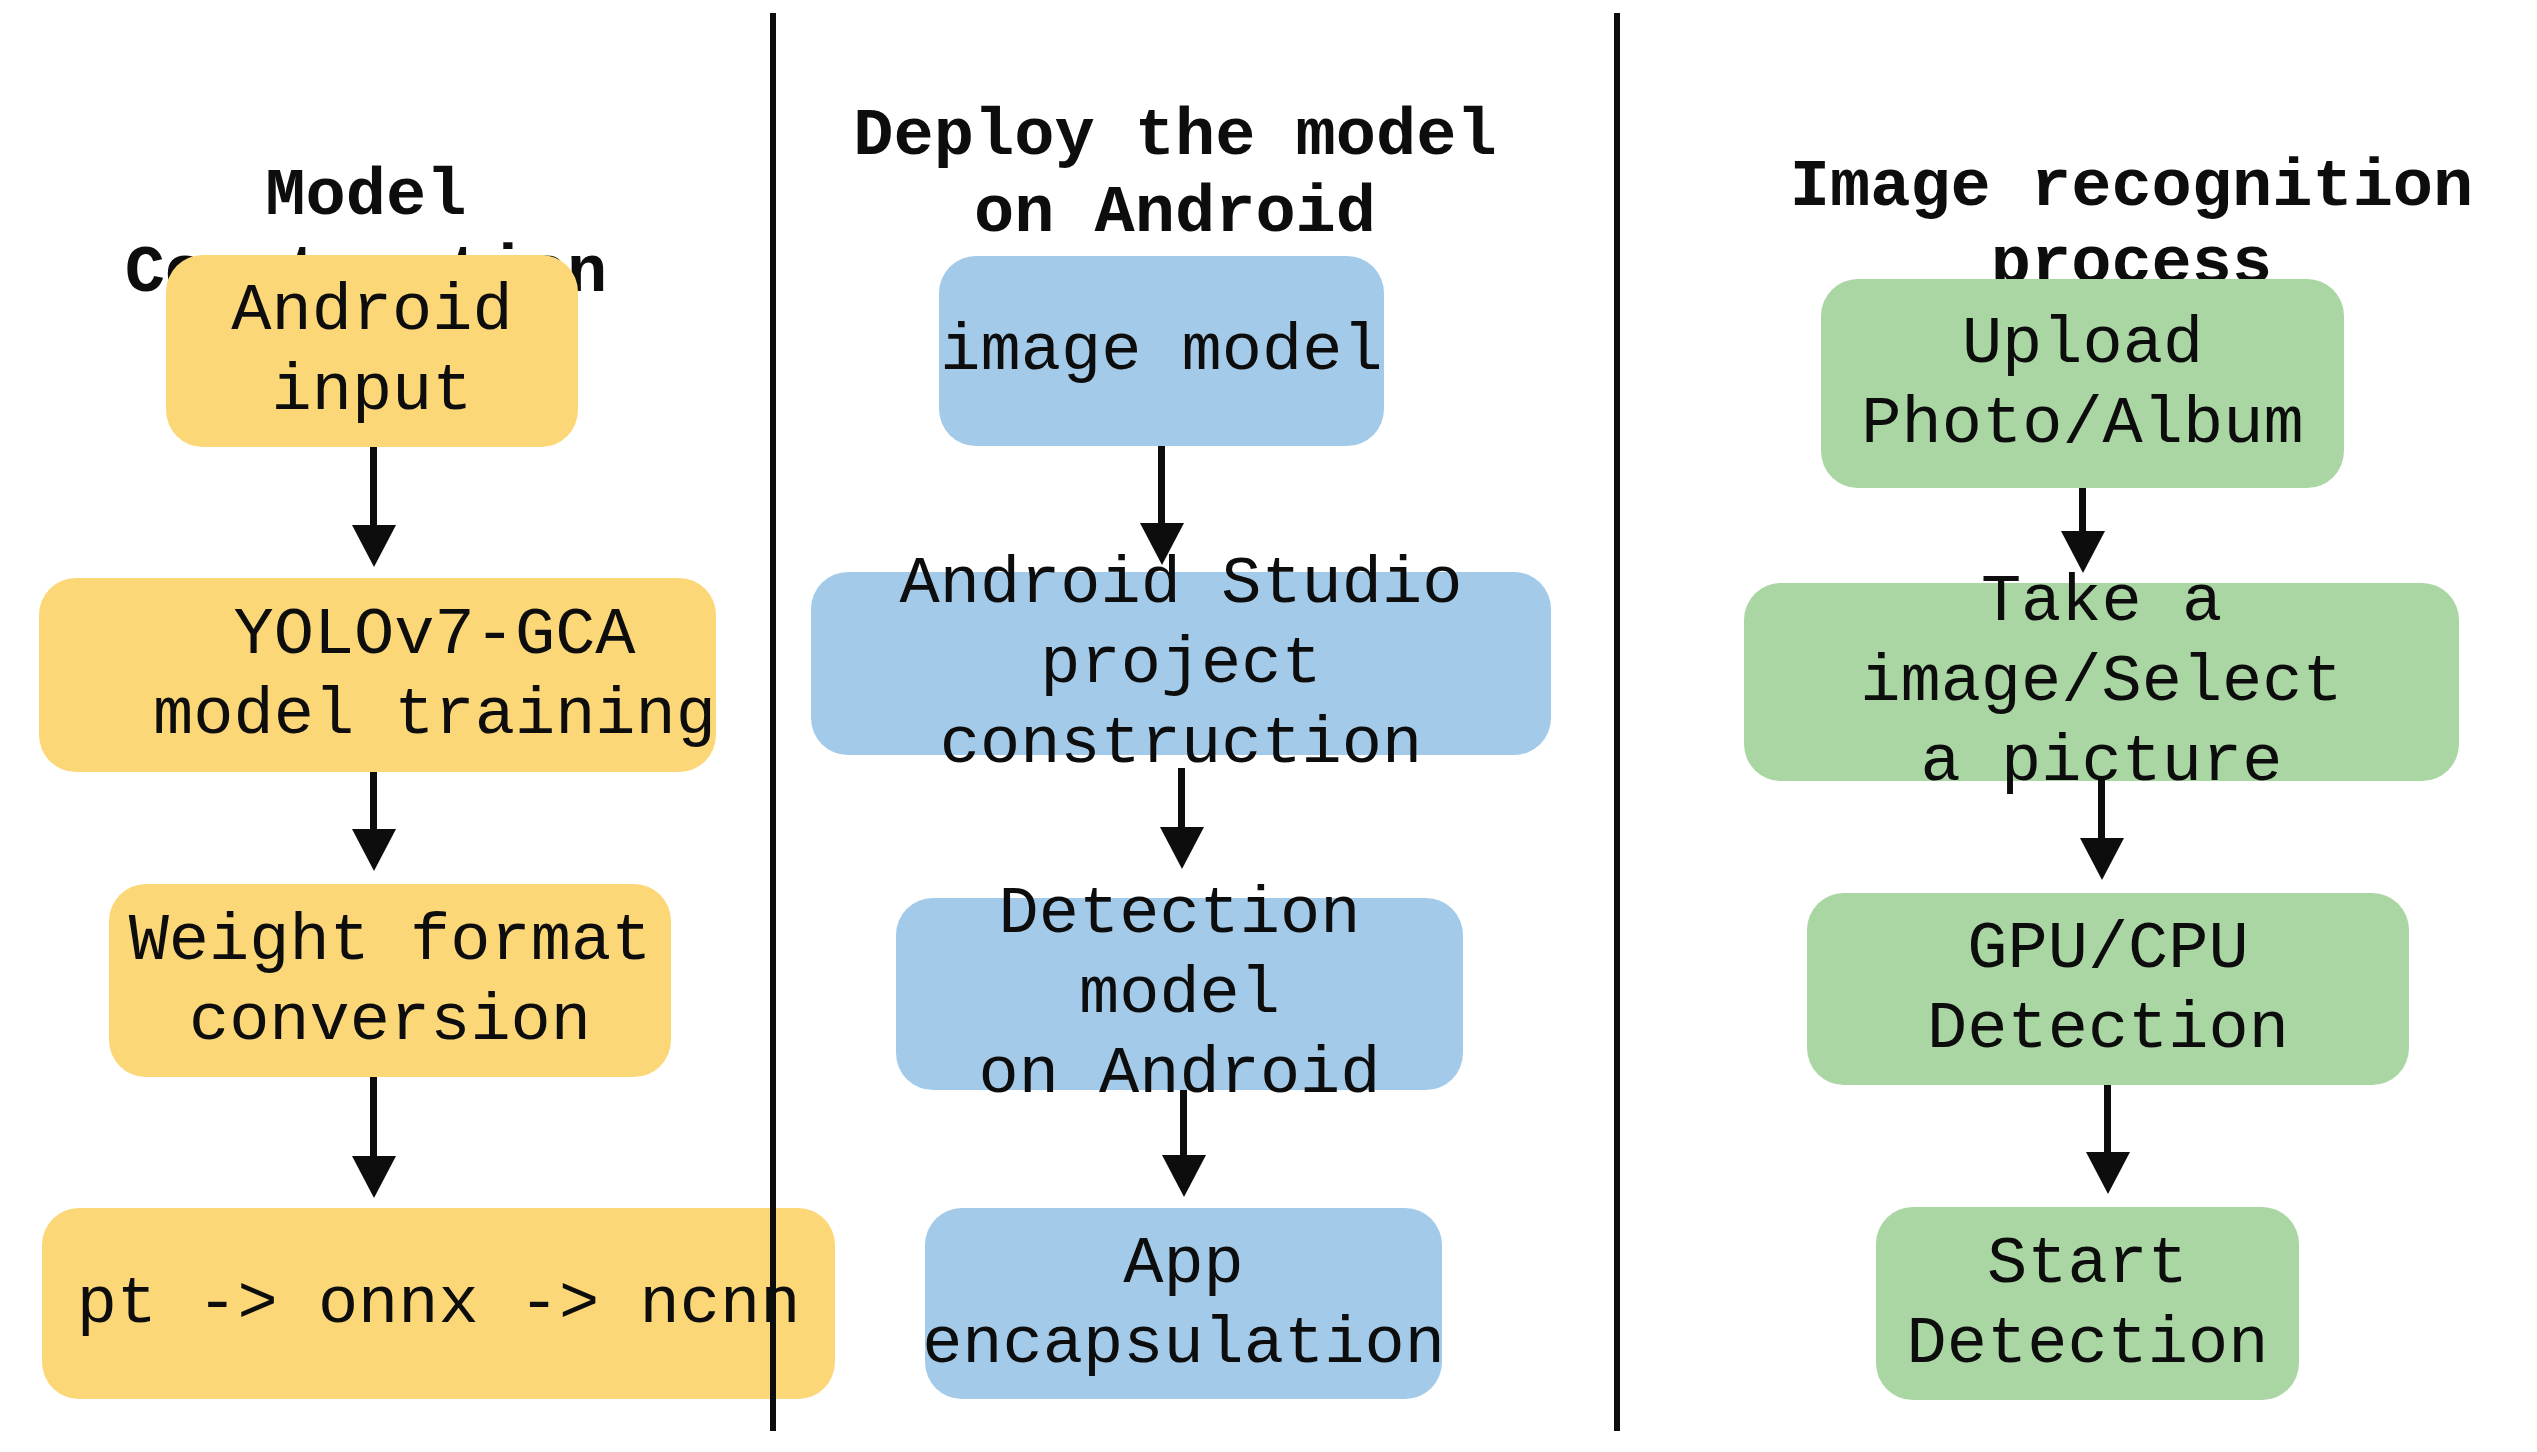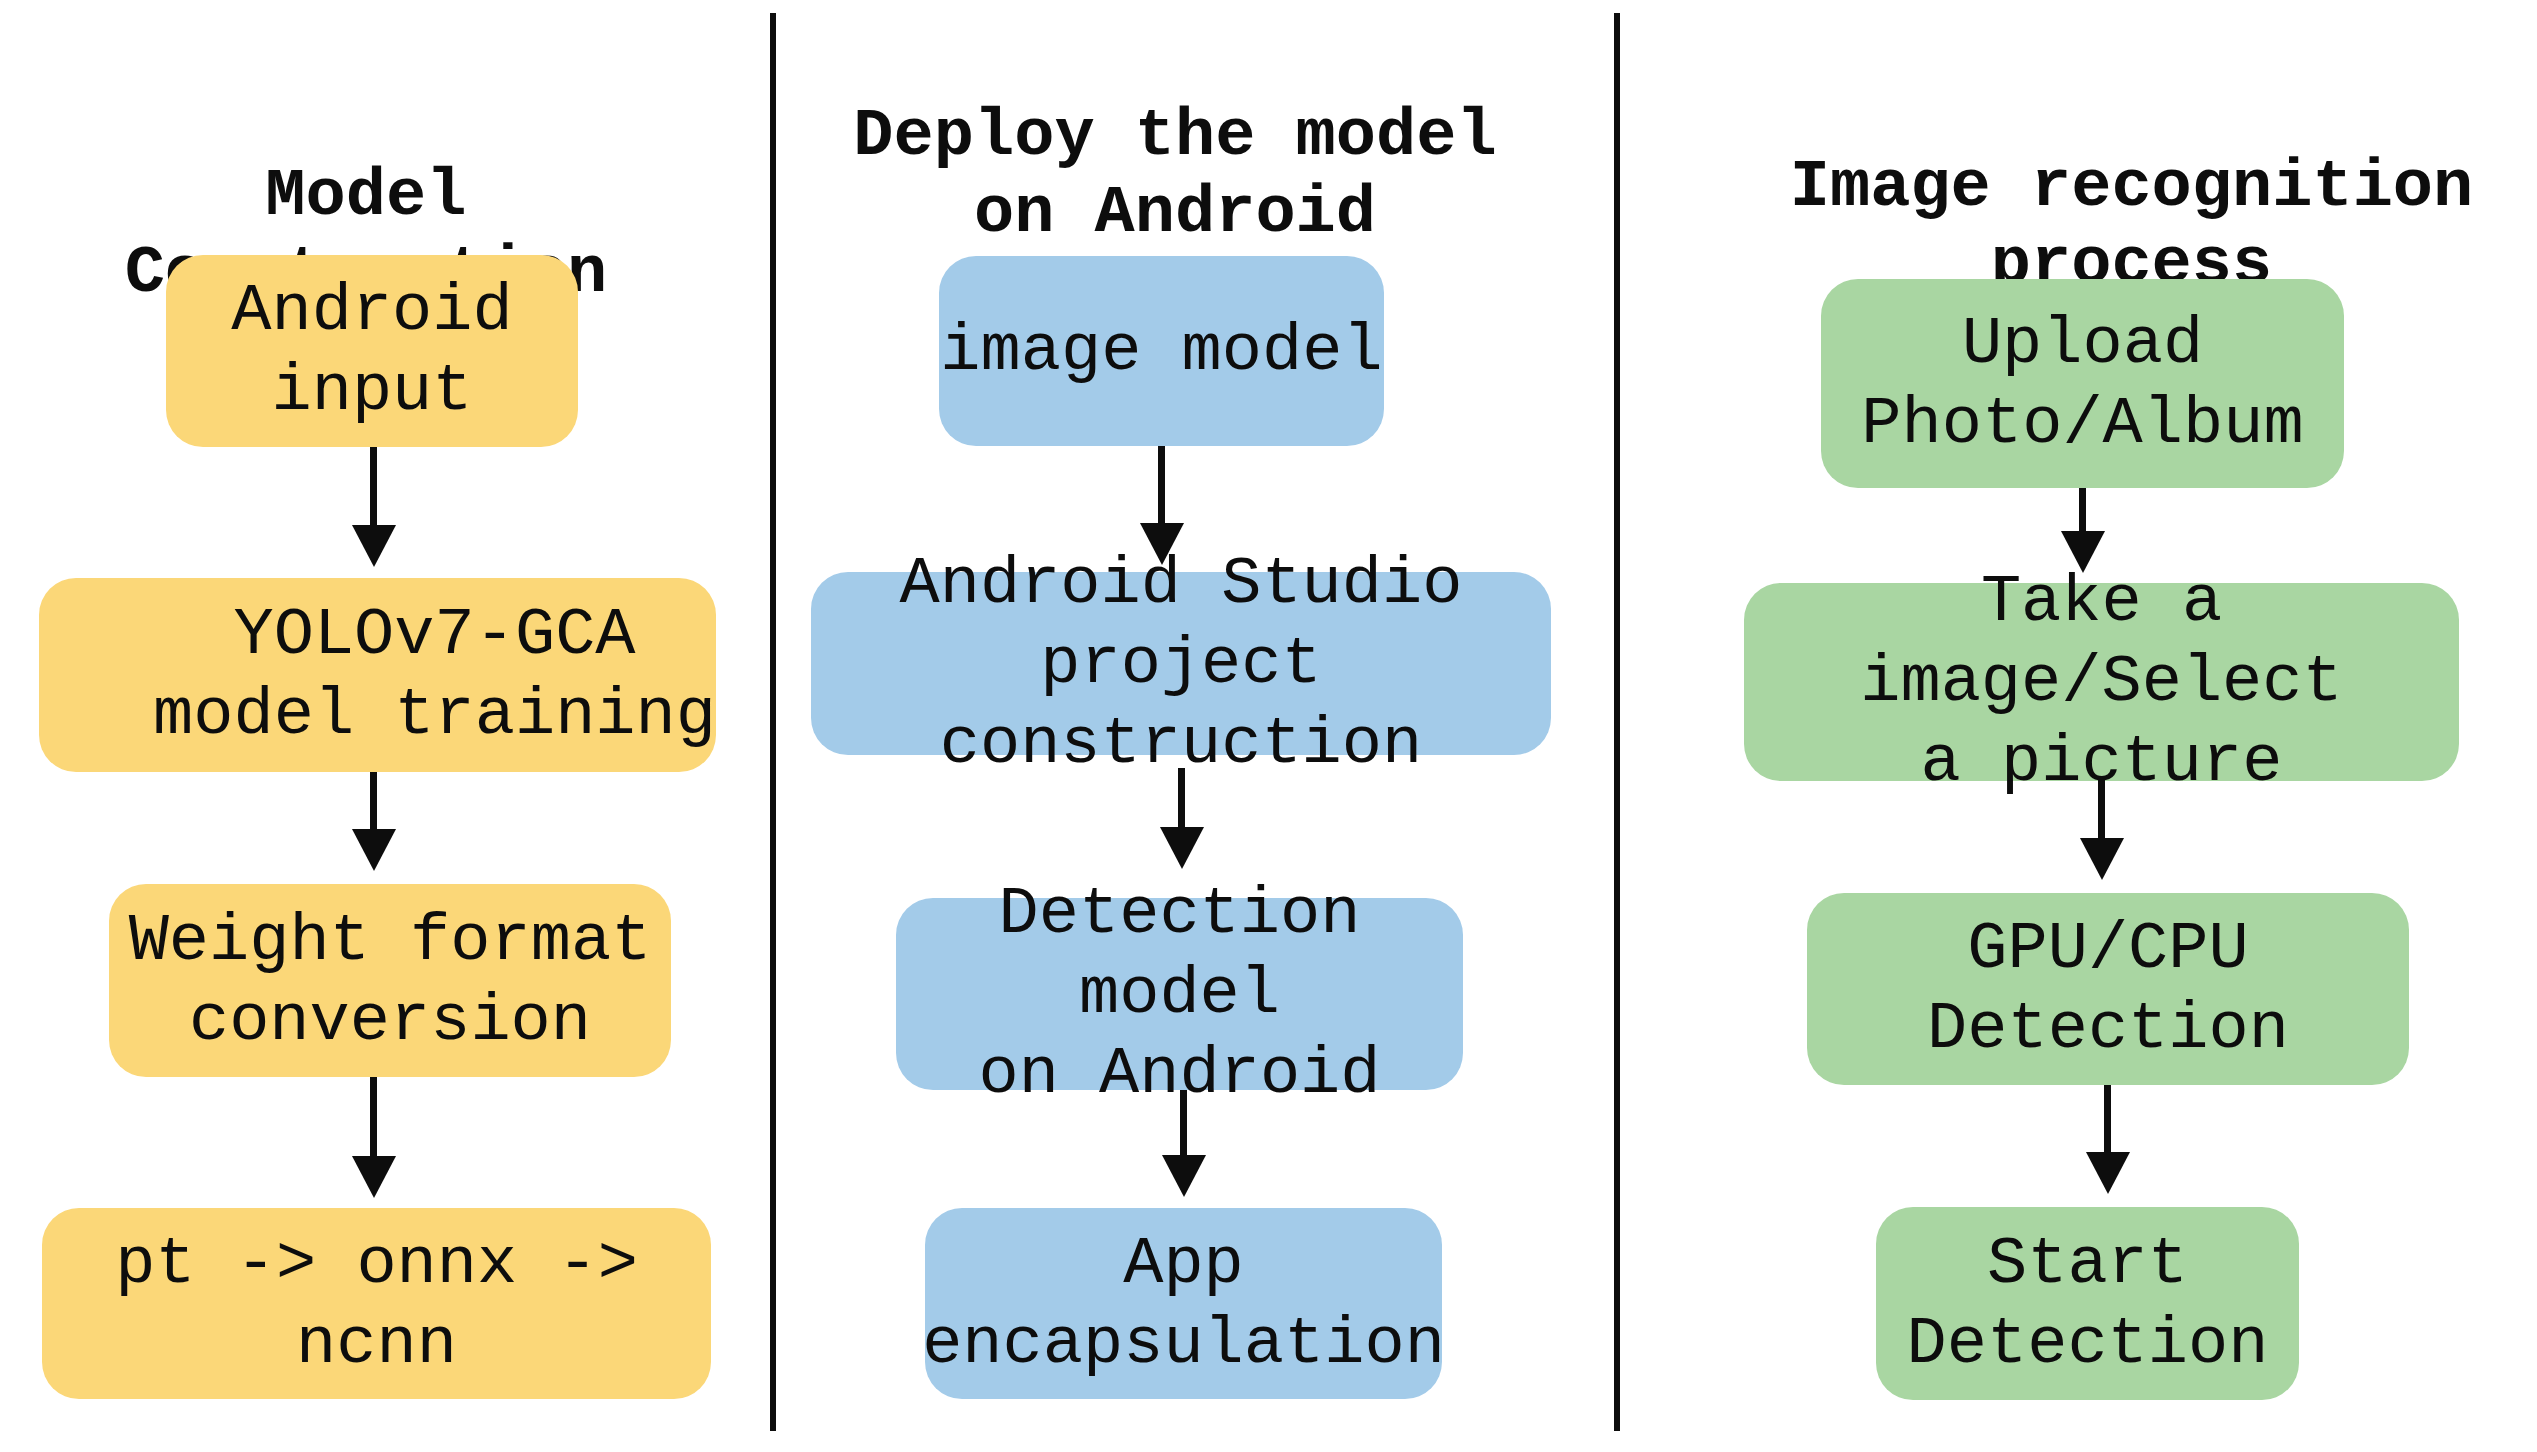--- a/index.html
+++ b/index.html
@@ -60,21 +60,21 @@
 model training</span>
     </div>
     <div class="arrow" style="left:370px;top:772px;height:57px;"></div>
 
     <div class="box fill-yellow" style="left:109px;top:884px;width:562px;height:193px;">
       <span>Weight format
 conversion</span>
     </div>
     <div class="arrow" style="left:370px;top:1077px;height:79px;"></div>
 
-    <div class="box fill-yellow" style="left:42px;top:1208px;width:669px;height:191px;">
+    <div class="box fill-yellow" style="left:42px;top:1208px;width:793px;height:191px;">
       <span>pt -&gt; onnx -&gt; ncnn</span>
     </div>
   </section>
 
   <div class="divider" style="left:770px;top:12.8px;height:1418px;"></div>
 
   <section>
     <h2 class="col-title" style="left:809px;top:42px;width:732px;">Deploy the model
 on Android</h2>
 

